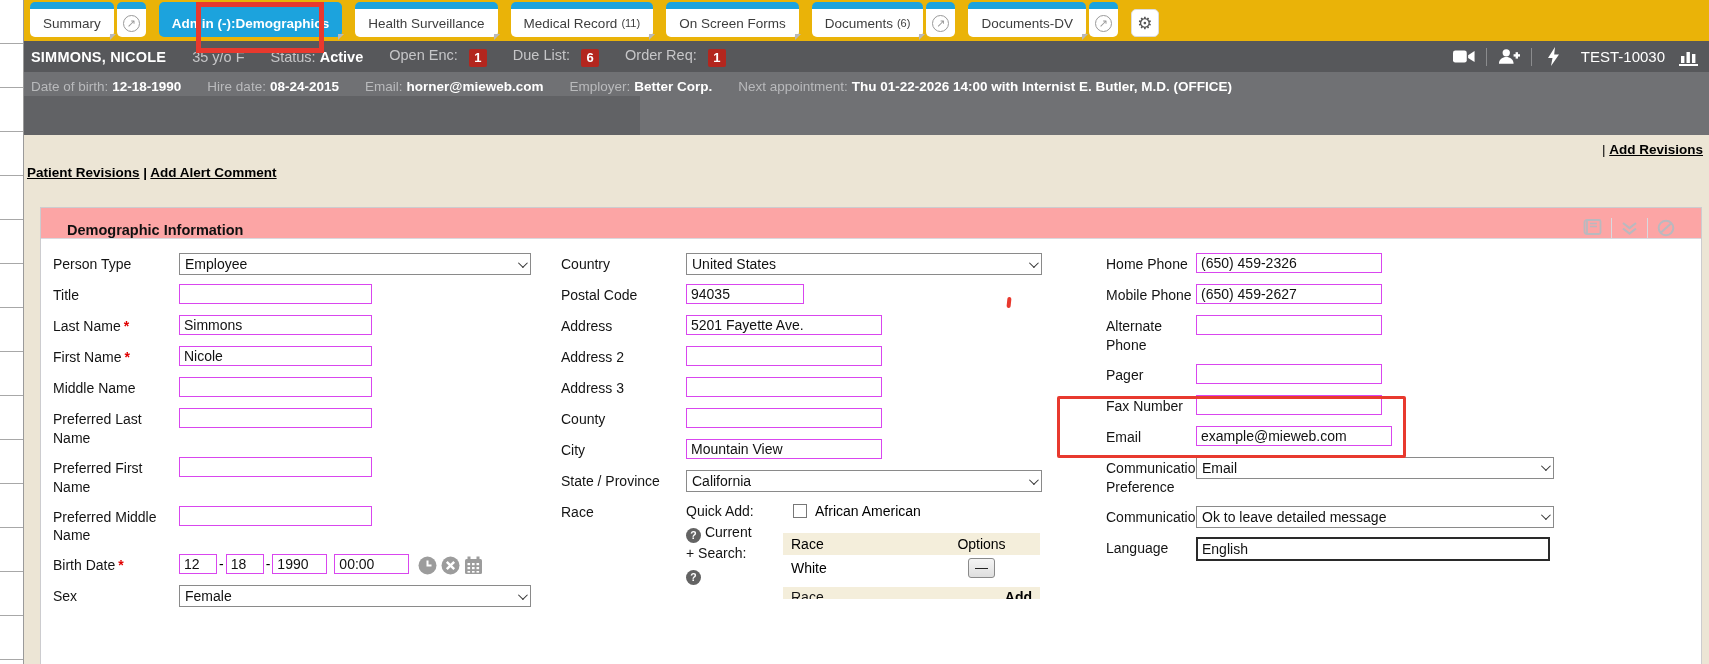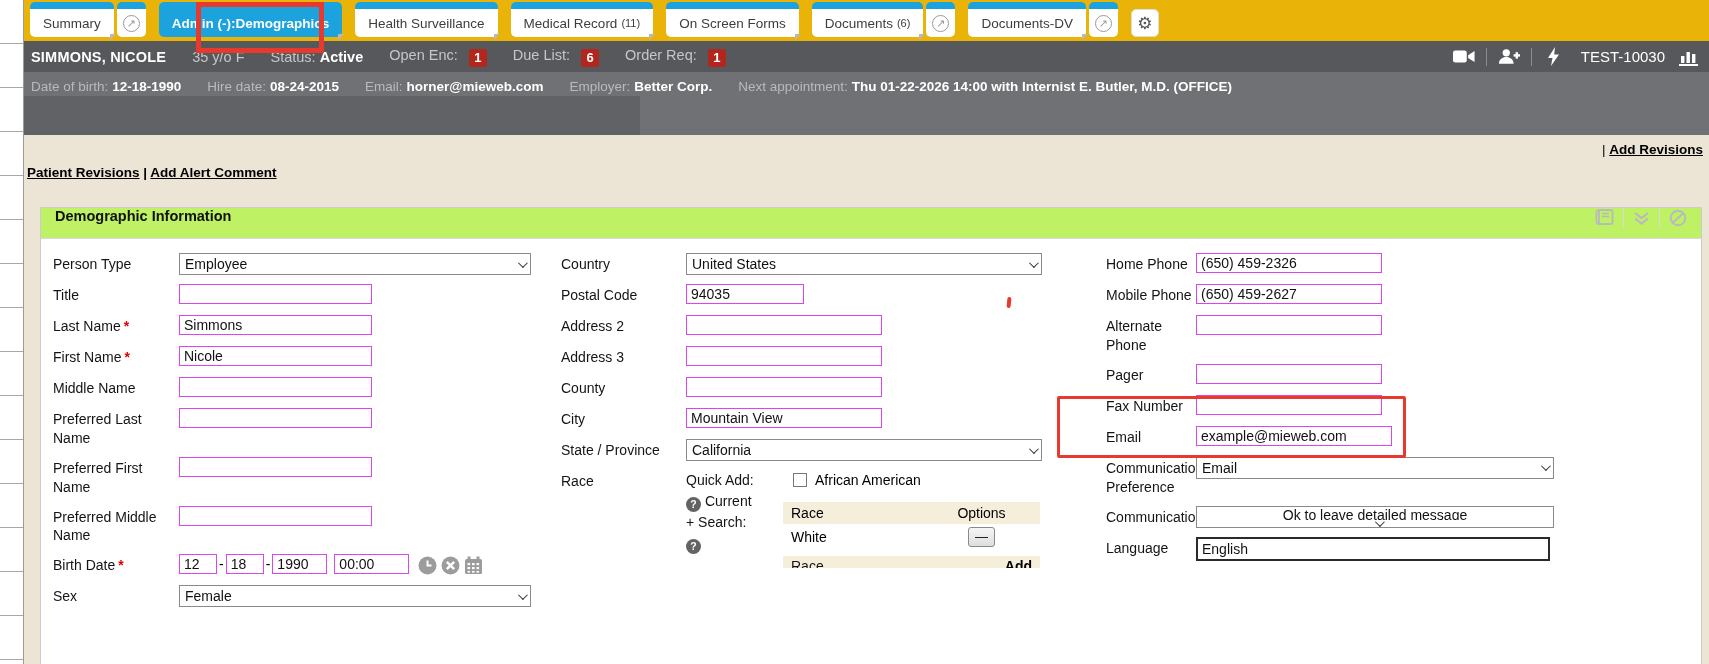--- a/index.html
+++ b/index.html
@@ -55,22 +55,22 @@
 
   
   #content { position:absolute; left:24px; top:135px; width:1685px; height:529px; background:#ece5d5; }
   #adddoc-line { position:absolute; right:6px; top:7px; font-size:13.5px; color:#000; }
   #adddoc-line a, .plink { color:#000; text-decoration:underline; font-weight:bold; cursor:pointer; }
   #toplinks { position:absolute; left:3px; top:30px; font-size:13.5px; color:#000; font-weight:bold; }
 
   
   #panel { position:absolute; left:16px; top:72px; width:1662px; height:457px; background:#fff;
     border:1px solid #cccccf; border-bottom:none; }
-  #panel-header { height:31px; background:#bef264; border-bottom:1px solid #d9d9df;
-    display:flex; align-items:flex-start; padding:0 14px; }
+  #panel-header { height:31px; background:#fca5a5; border-bottom:1px solid #d9d9df;
+    display:flex; align-items:flex-end; padding:0 26px; }
   #panel-title { font-size:14.5px; font-weight:bold; color:#111; }
   #panel-icons { margin-left:auto; display:flex; align-items:center; color:#b9b9bf; }
   .ph-sep { width:1px; height:20px; background:#d9d9df; margin:0 9px; }
   .ph-ico { cursor:pointer; display:flex; }
 
   #panel-body { position:relative; width:100%; height:426px; }
   .fcol { position:absolute; top:14px; }
   #fcol1 { left:12px;  width:505px; }
   #fcol2 { left:520px; width:530px; }
   #fcol3 { left:1065px; width:580px; }
@@ -365,20 +365,24 @@
             <div class="sel" style="width:356px;gap:32px;">
               <span class="txt">United States</span>
                 <span class="chev"></span>
             </div>
           </div>
           <div class="row">
             <span class="lbl">Postal Code</span>
             <input class="inp" style="width: 118px;" value="94035">
           </div>
           <div class="row">
+            <span class="lbl">Address</span>
+            <input class="inp" style="width: 196px;" value="5201 Fayette Ave.">
+          </div>
+          <div class="row">
             <span class="lbl">Address 2</span>
             <input class="inp" style="width: 196px;" value="">
           </div>
           <div class="row">
             <span class="lbl">Address 3</span>
             <input class="inp" style="width: 196px;" value="">
           </div>
           <div class="row">
             <span class="lbl">County</span>
             <input class="inp" style="width: 196px;" value="">
@@ -456,21 +460,21 @@
           </div>
           <div class="row">
             <span class="lbl">Communication Preference</span>
             <div class="sel" style="width:358px;">
               <span class="txt">Email</span>
                 <span class="chev"></span>
             </div>
           </div>
           <div class="row">
             <span class="lbl">Communication</span>
-            <div class="sel" style="width:358px;flex-direction:column;">
+            <div class="sel" style="width:358px;">
               <span class="txt">Ok to leave detailed message</span>
                 <span class="chev"></span>
             </div>
           </div>
           <div class="row">
             <span class="lbl">Language</span>
             <input class="inp" style="width: 354px; height: 24px; border: 2px solid rgb(42, 42, 42);" value="English">
           </div>
         </div>
 

